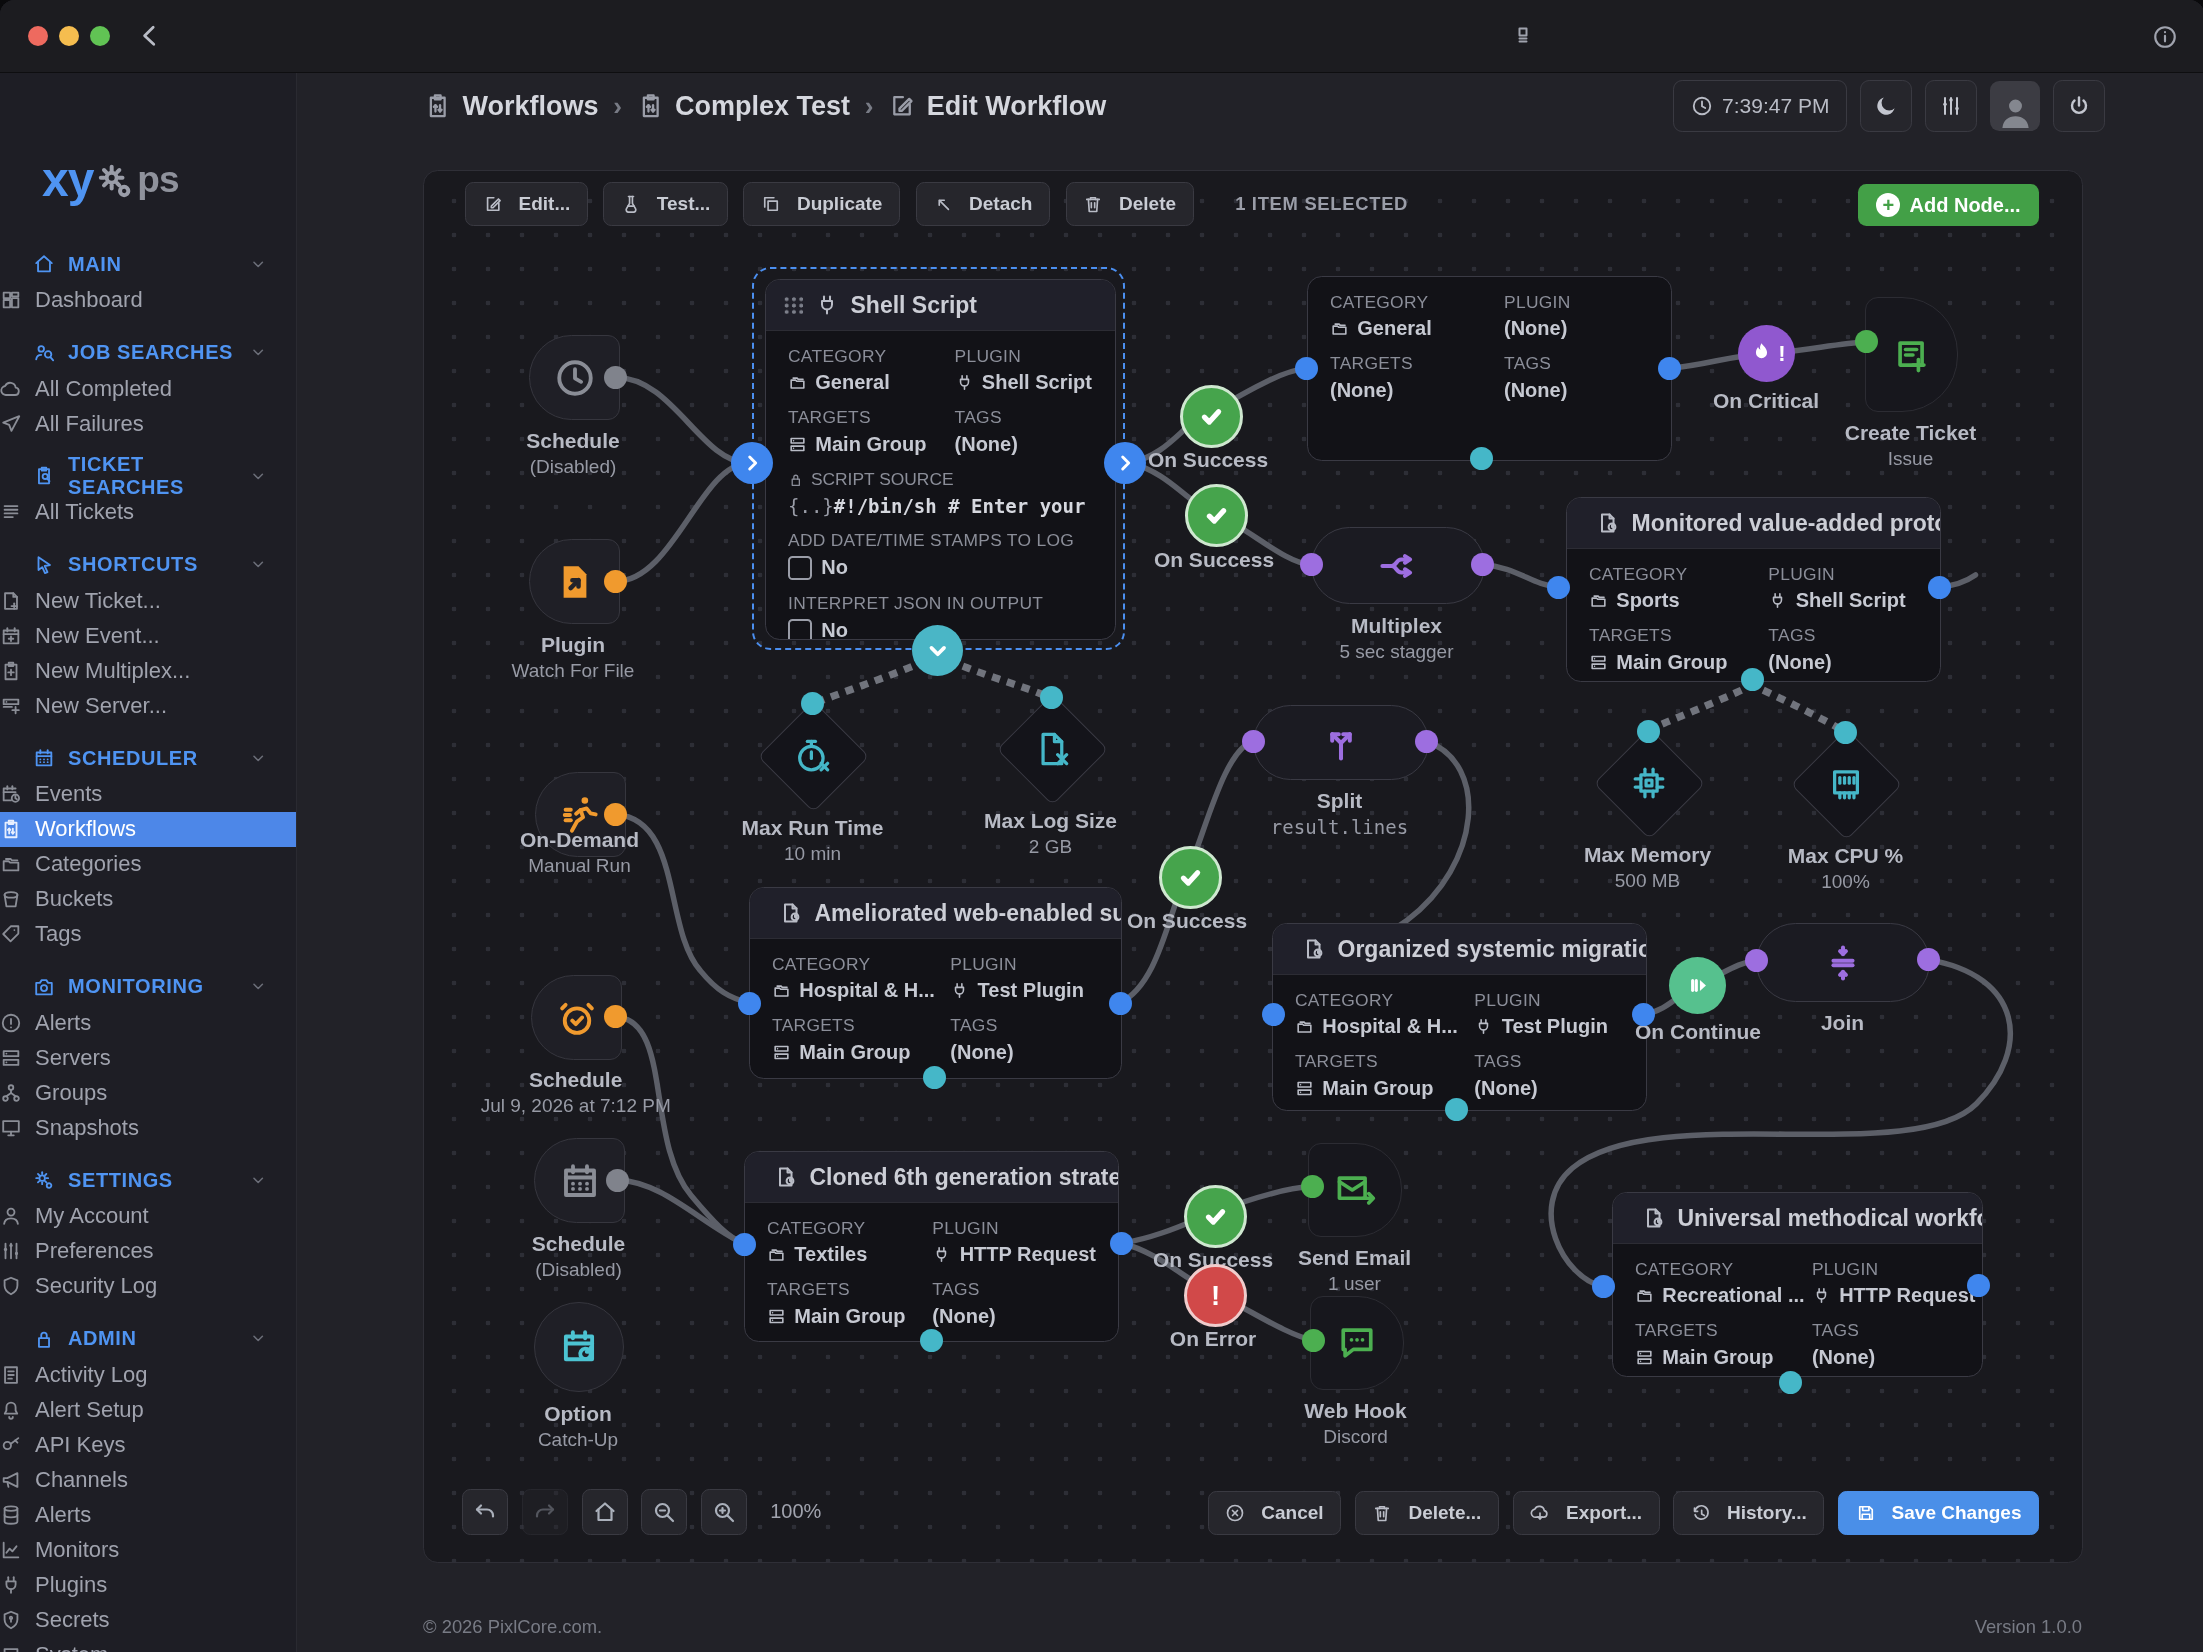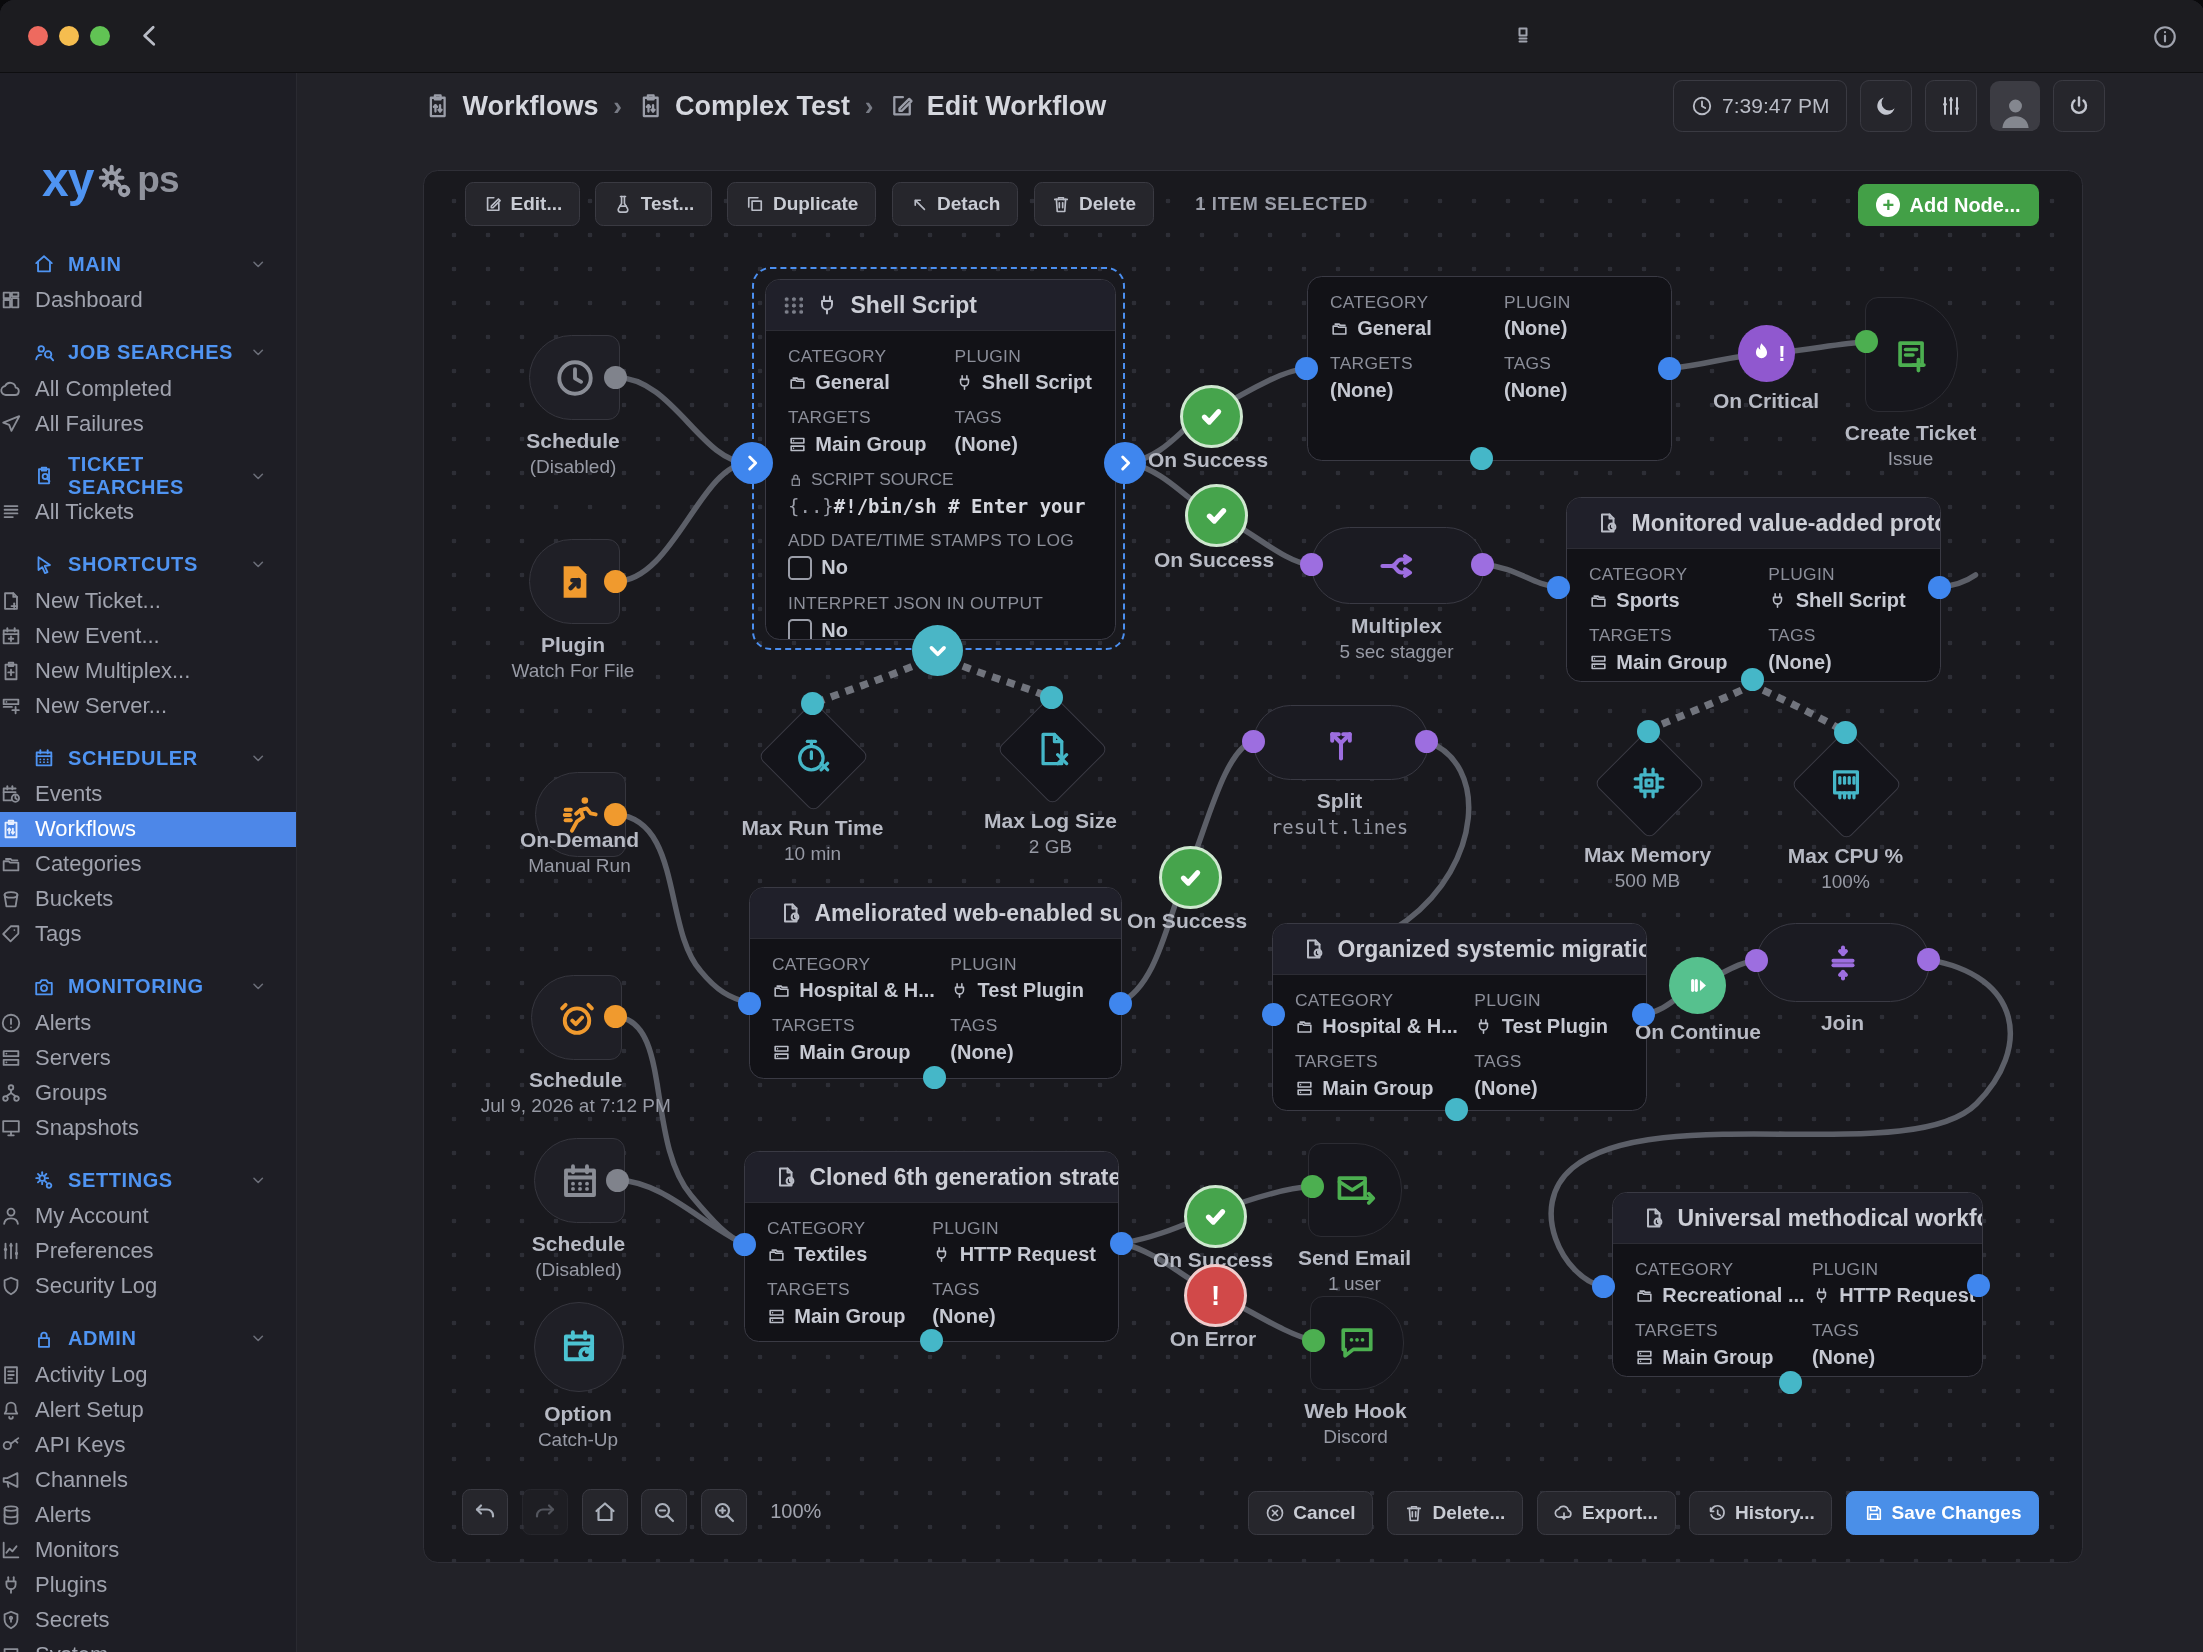--- a/index.html
+++ b/index.html
@@ -37,21 +37,21 @@
   .crumb .cicon{color:#9a9da8;display:flex;}
   .csep{color:#787b85;font-size:26px;font-weight:bold;}
   .hctl{display:flex;align-items:center;gap:13px;}
   .timepill{display:flex;align-items:center;gap:9.2px;border:1.8px solid #3a3a42;border-radius:9.2px;padding:0 16.5px;height:50px;color:#b9bcc6;font-size:21px;}
   .sqbtn{width:50px;height:50px;border-radius:9.2px;border:1.8px solid #3a3a42;background:#26262c;display:flex;align-items:center;justify-content:center;color:#b9bcc6;cursor:pointer;}
   .avatar{width:50px;height:50px;border-radius:9.2px;background:#3c3c43;display:flex;align-items:flex-end;justify-content:center;overflow:hidden;color:#8a8d96;}
   
   .panel{position:absolute;left:126px;top:97px;width:1658px;height:1391px;background:#19191e;border:1.8px solid #2f2f37;border-radius:14.7px;
     background-image:radial-gradient(circle,#2d2e36 2.2px,transparent 2.6px);background-size:34px 34px;background-position:13px 13px;overflow:hidden;}
   .ctoolbar{position:absolute;top:11px;left:41px;display:flex;align-items:center;gap:15.6px;z-index:20;}
-  .tbtn{display:flex;align-items:center;gap:8px;background:#26262c;border:1.8px solid #3a3a42;border-radius:8.3px;padding:0 16.5px;height:44px;
+  .tbtn{display:flex;align-items:center;gap:16px;background:#26262c;border:1.8px solid #3a3a42;border-radius:8.3px;padding:0 16.5px;height:44px;
     font-size:19px;font-weight:bold;color:#c9ccd4;cursor:pointer;}
   .tbtn .ticon{color:#b9bcc6;display:flex;}
   .selinfo{margin-left:26px;font-size:18.4px;font-weight:bold;color:#9a9da8;letter-spacing:0.7px;}
   .addnode{position:absolute;top:13px;right:43px;display:flex;align-items:center;gap:9.2px;background:#43a047;border:none;border-radius:8.3px;
     padding:0 18.4px;height:42px;font-size:20px;font-weight:bold;color:#fff;z-index:20;cursor:pointer;font-family:"Liberation Sans",sans-serif;}
   .plusdot{width:24px;height:24px;border-radius:50%;background:#fff;color:#43a047;font-size:20px;font-weight:bold;display:flex;align-items:center;justify-content:center;line-height:1;}
   .btl,.btr{position:absolute;bottom:27.5px;display:flex;align-items:center;gap:13.8px;z-index:20;}
   .btl{left:38px;} .btr{right:43px;}
   .sqsm{width:44px;height:44px;border-radius:8.3px;border:1.8px solid #3a3a42;background:#26262c;display:flex;align-items:center;justify-content:center;color:#aab;cursor:pointer;}
   .sqsm.dim{opacity:.4;}
@@ -1547,16 +1547,20 @@
                 <svg width="20" height="20" viewBox="0 0 24 24" style="display:block">
                   <path d="M4.5 4.5h11.5l3.5 3.5v11.5H4.5z" fill="none" stroke="#fff" stroke-width="2" stroke-linecap="round" stroke-linejoin="round"></path>
                   <path d="M8 4.5V9h7.5V4.5" fill="none" stroke="#fff" stroke-width="2" stroke-linecap="round" stroke-linejoin="round"></path>
                   <path d="M7.5 19.5v-6h9v6" fill="none" stroke="#fff" stroke-width="2" stroke-linecap="round" stroke-linejoin="round"></path>
                 </svg>
               </span>
               <span>Save Changes</span>
             </button>
           </div>
       </div>
+      <div class="pagefoot">
+        <span>© 2026 PixlCore.com.</span>
+        <span>Version 1.0.0</span>
+      </div>
     </main>
   </div>
 </div>
 
 
 </body></html>

